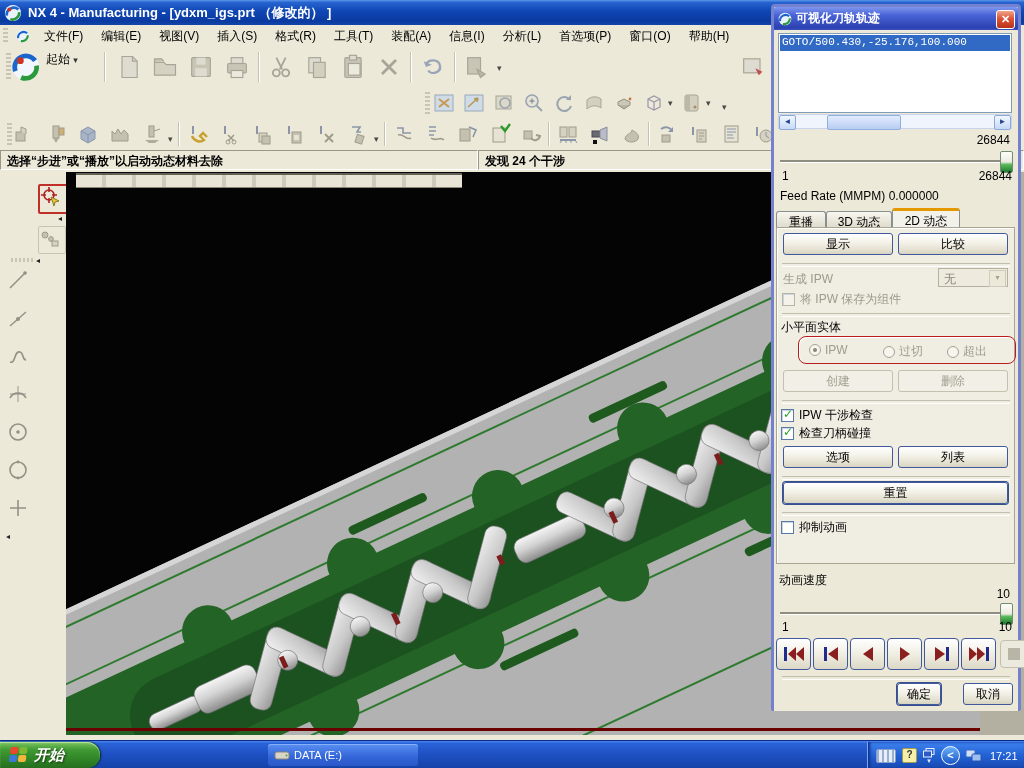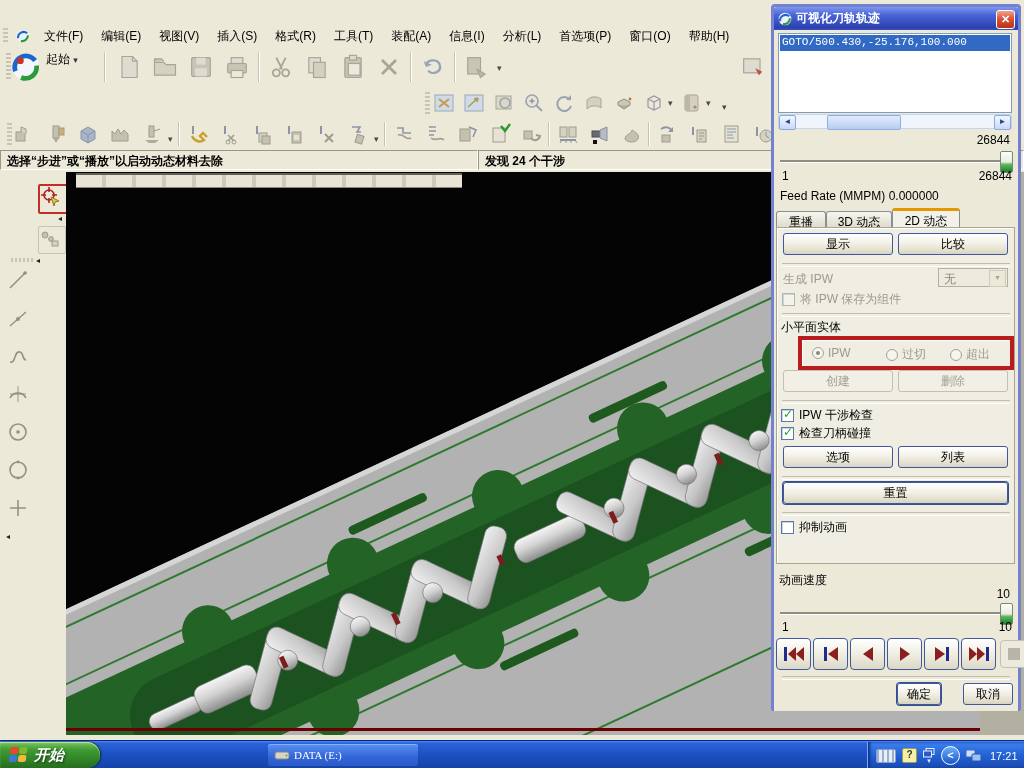--- a/index.html
+++ b/index.html
@@ -81,48 +81,57 @@
   .combo{position:absolute;width:70px;height:19px;background:#eeeade;border:1px solid #b5b1a0;box-sizing:border-box;}
   .combo .val{position:absolute;left:5px;top:2px;font-size:12px;color:#8c887a;}
   .combo .cbtn{position:absolute;right:1px;top:1px;width:15px;height:15px;background:#ece9d8;
     border:1px solid #cfccbc;color:#a5a193;font-size:8px;text-align:center;line-height:14px;}
   .ckrow{position:absolute;display:flex;align-items:center;font-size:12px;}
   .ckbox{width:13px;height:13px;background:#fff;border:1px solid #5a7ba8;box-shadow:inset 1px 1px 0 #c8d4e2;
     margin-right:5px;position:relative;box-sizing:border-box;}
   .ckbox.dis{border-color:#b8b4a4;background:#f4f2ea;}
   .ckmark{position:absolute;left:1px;top:-3px;color:#21a121;font-size:12px;font-weight:bold;
     font-family:"DejaVu Sans",sans-serif;}
-  .groupbox{position:absolute;border:4px solid #b91c1c;box-shadow:inset 1px 1px 0 #fff;border-radius:0;}
+  .groupbox{position:absolute;border:1px solid #b91c1c;box-shadow:inset 1px 1px 0 #fff;border-radius:8px;padding-left:8px;}
   .radio{width:12px;height:12px;border-radius:50%;background:#f6f5ee;border:1px solid #a5a193;
     margin-right:4px;position:relative;box-sizing:border-box;}
   .radio .dot{position:absolute;left:3px;top:3px;width:4px;height:4px;border-radius:50%;background:#8c8878;}
   .pbtn{position:absolute;top:608px;width:33px;height:30px;border:1px solid #41599c;border-radius:4px;
     background:linear-gradient(180deg,#ffffff,#f0eee2 50%,#dcd8c6 100%);display:flex;align-items:center;justify-content:center;}
   
   .taskbar{left:0;top:740px;width:1024px;height:28px;
     background:linear-gradient(180deg,#4b86f0 0%,#2a63d8 9%,#1f51c4 45%,#1544ab 92%,#123e9e 100%);
     border-top:1px solid #0a2a8a;}
   .startbtn{position:absolute;left:0;top:1px;width:100px;height:26px;border-radius:0 13px 13px 0;
     background:linear-gradient(180deg,#7ec463 0%,#3f9a33 30%,#2f8226 70%,#256f1e 100%);
     box-shadow:inset 0 1px 1px #b8e89a,1px 0 2px #0a2a10;display:flex;align-items:center;color:#fff;
     font-weight:bold;font-style:italic;font-size:15px;text-shadow:1px 1px 2px #1a3a10;}
   .taskitem{position:absolute;top:3px;height:22px;border-radius:3px;display:flex;align-items:center;
     color:#fff;font-size:11px;padding:0 6px;box-sizing:border-box;}
   .taskitem.active{background:#1a4cba;box-shadow:inset 1px 1px 2px #0c2f86;}
-  .taskitem.idle{background:linear-gradient(180deg,#5a8ff2,#3265d8 60%,#2a58c8);box-shadow:inset 0 1px 0 #88b0f8;font-family:Liberation Serif, serif;}
+  .taskitem.idle{background:linear-gradient(180deg,#5a8ff2,#3265d8 60%,#2a58c8);box-shadow:inset 0 1px 0 #88b0f8;}
   .tray{position:absolute;right:0;top:1px;width:156px;height:27px;
     background:linear-gradient(180deg,#3f83f0 0%,#2261d4 50%,#1848b0 100%);
     border-left:1px solid #7aa8f8;box-shadow:inset 2px 0 3px #0e308c;display:flex;align-items:center;}
   .clock{color:#fff;font-size:11px;}
 </style>
 </head>
 <body>
 
 <div id="screen">
 
+  <div class="abs titlebar">
+    <svg width="18" height="18" viewBox="0 0 20 20" style="margin:0 6px 0 4px">
+      <circle cx="10" cy="10" r="9" fill="#eaf2fc"></circle>
+      <path d="M3 13 A8 8 0 0 1 16 6" stroke="#1a66cc" stroke-width="3" fill="none"></path>
+      <path d="M17 9 A8 8 0 0 1 7 17" stroke="#2a9a3a" stroke-width="3" fill="none"></path>
+      <circle cx="6" cy="6" r="2.2" fill="#cc3322"></circle>
+    </svg>
+    <span>NX 4 - Manufacturing - [ydxm_igs.prt （修改的） ]</span>
+  </div>
 
   <div class="abs menubar">
     <div class="grip"></div>
     <svg width="14" height="14" viewBox="0 0 20 20" style="margin:0 5px">
       <circle cx="10" cy="10" r="9" fill="#eaf2fc"></circle>
         <path d="M3 13 A8 8 0 0 1 16 6" stroke="#1a66cc" stroke-width="3" fill="none"></path>
       <path d="M17 9 A8 8 0 0 1 7 17" stroke="#2a9a3a" stroke-width="3" fill="none"></path>
       </svg>
     <div class="menuitem">文件(F)</div>
     <div class="menuitem">编辑(E)</div>

